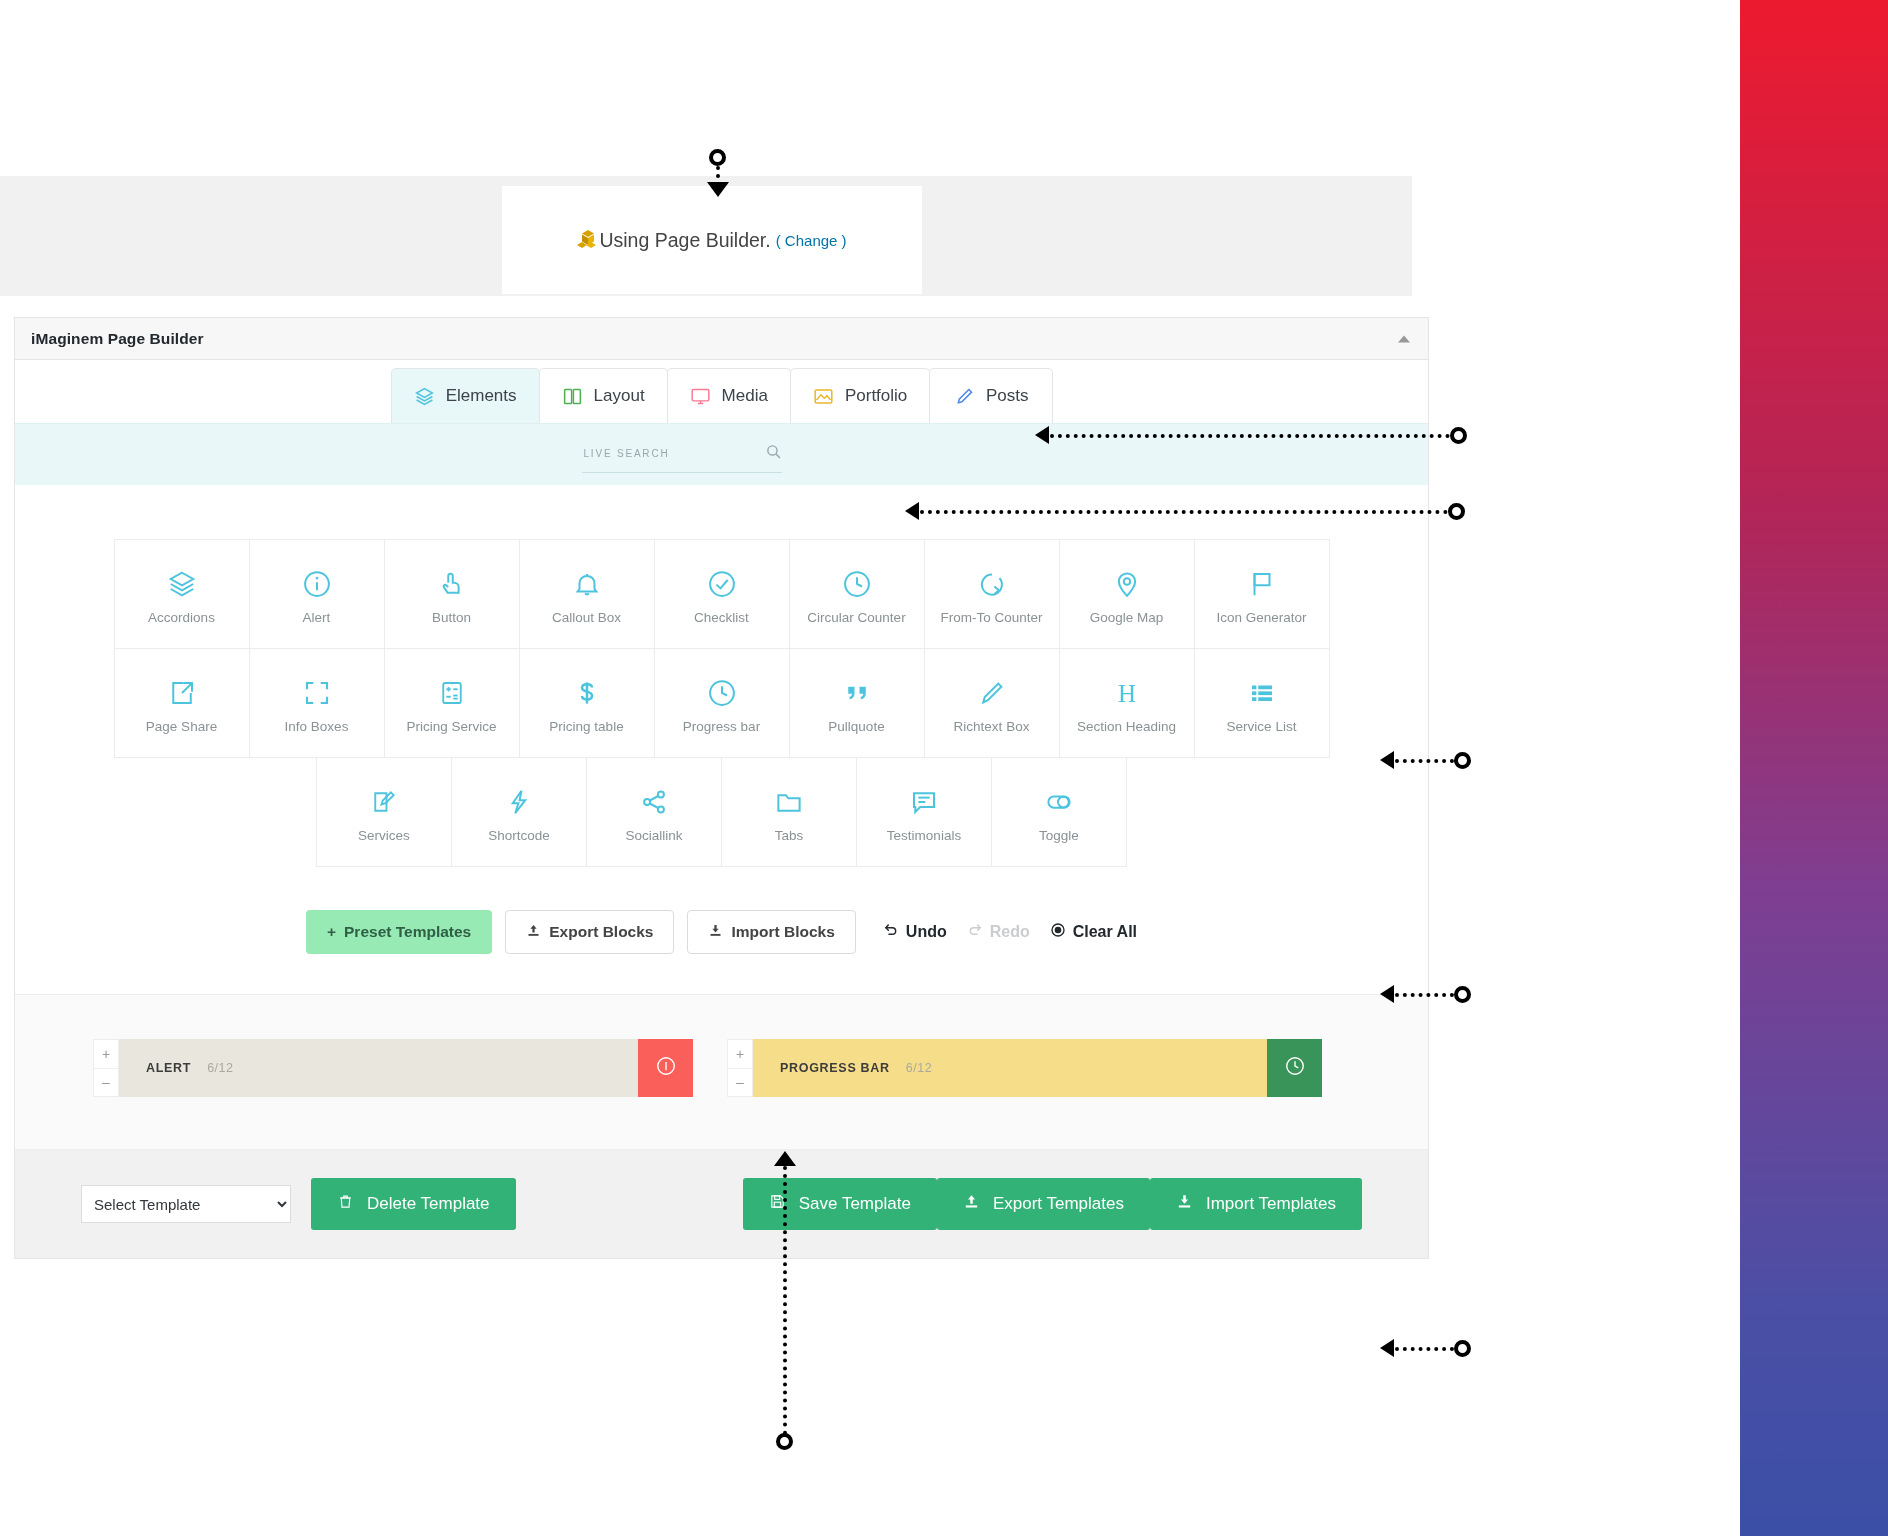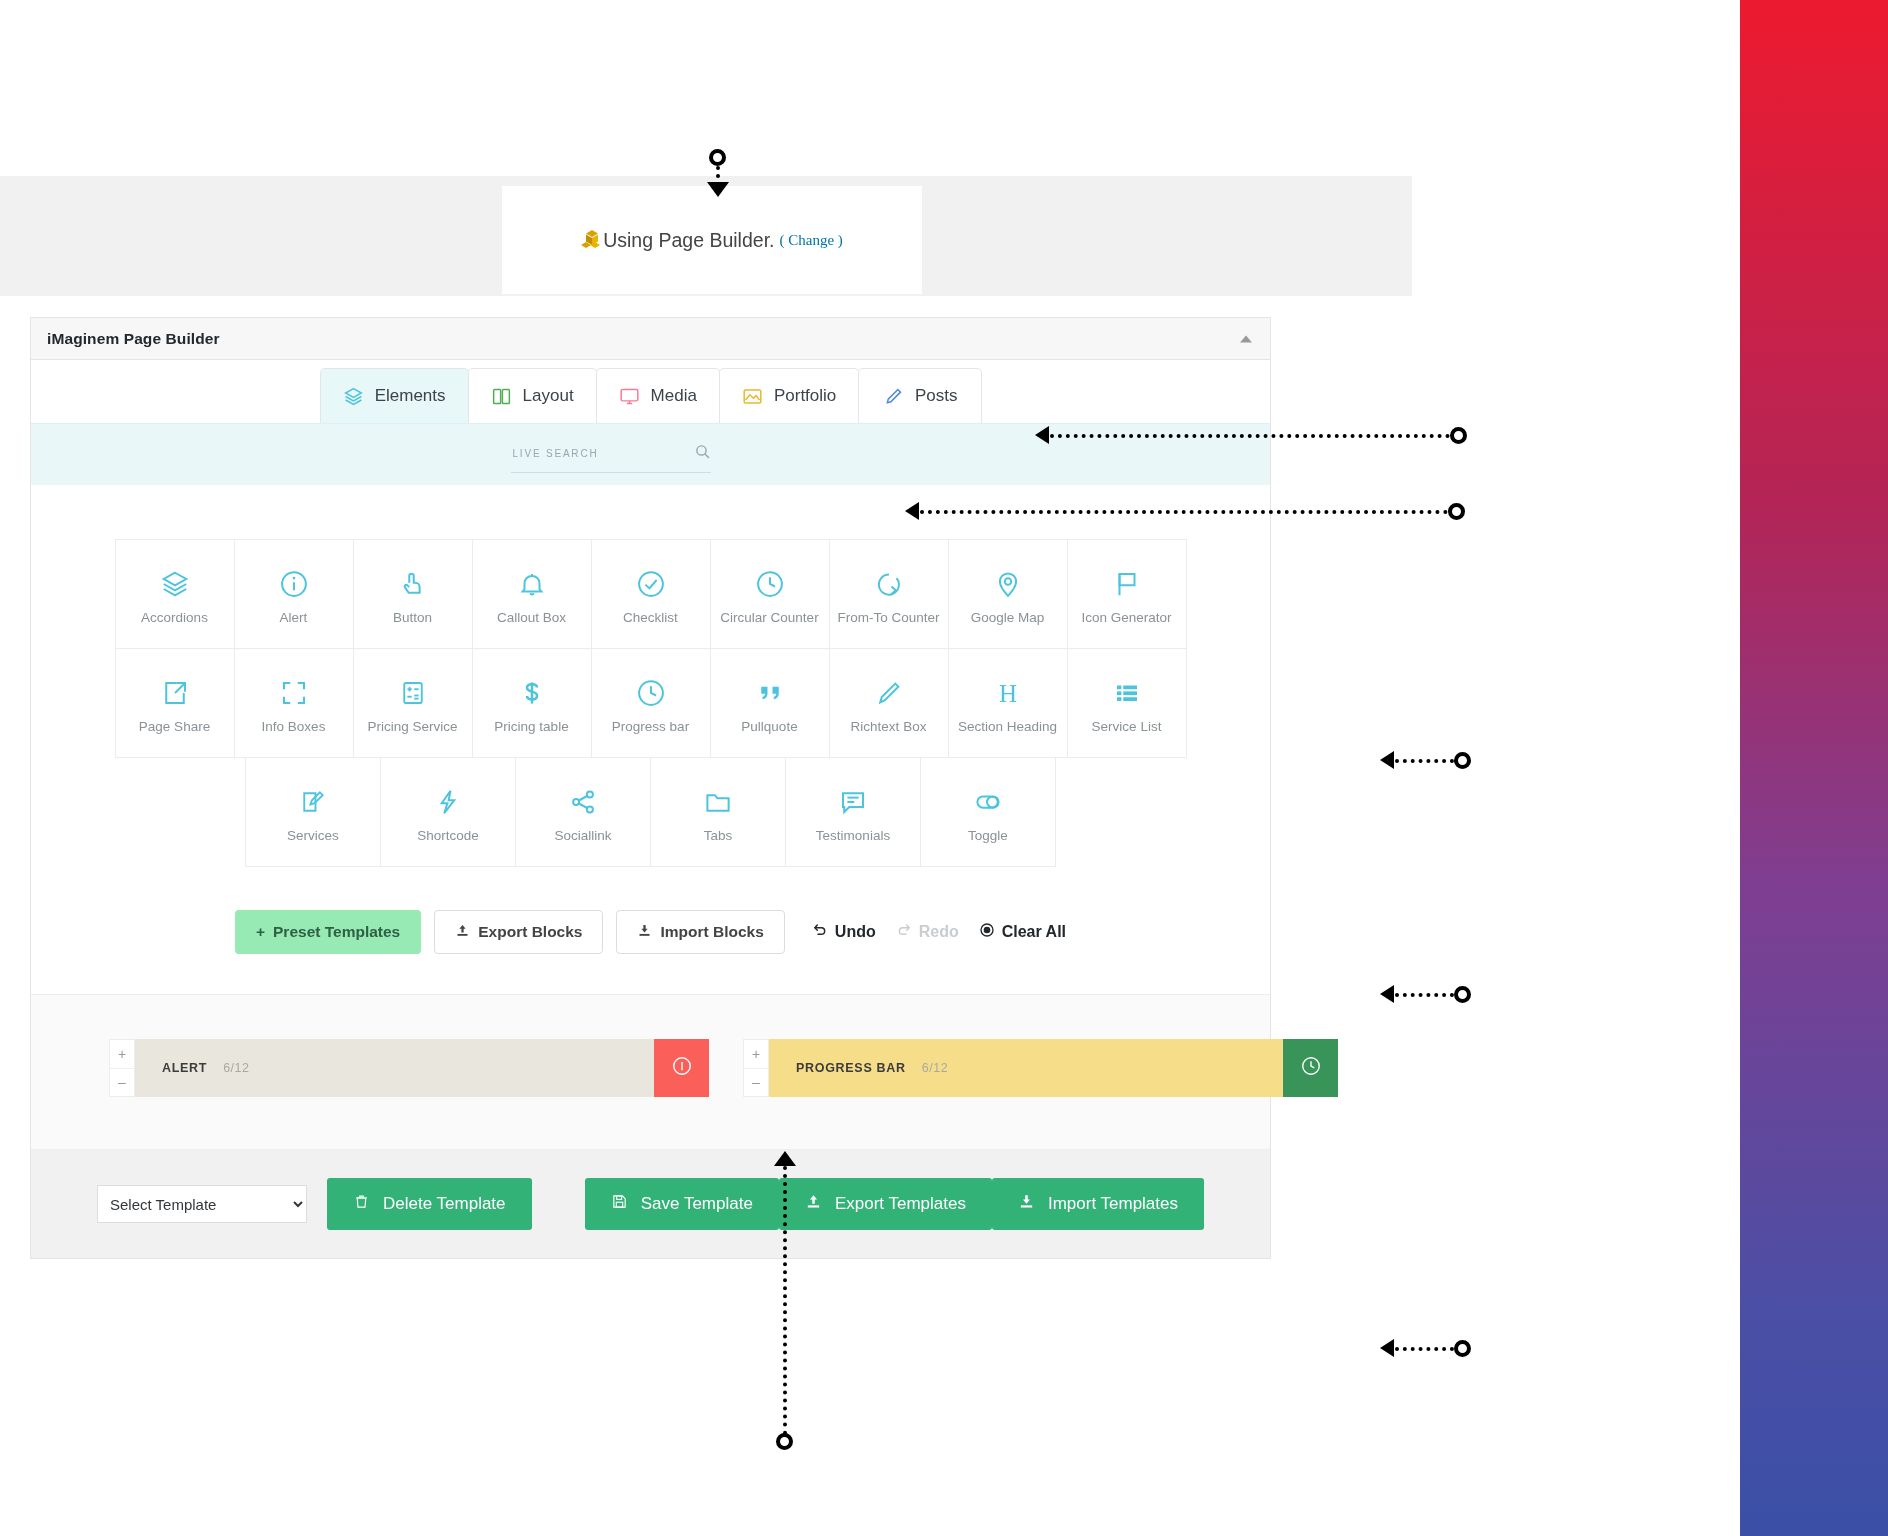--- a/index.html
+++ b/index.html
@@ -34,26 +34,26 @@
   }
   .pb-notice {
     position: absolute; left: 502px; top: 186px;
     width: 420px; height: 108px;
     background: #ffffff;
     display: flex; align-items: center; justify-content: center;
   }
   .pb-notice-inner { display: flex; align-items: center; }
   .pb-cubes { width: 22px; height: 20px; position: relative; display:inline-block; }
   .pb-notice-text { font-size: 19.5px; color: #444; }
-  .pb-change { font-size: 15px; color: #0073aa; margin-left: 5px; font-family: Liberation Serif, serif; }
+  .pb-change { font-size: 15px; color: #0073aa; margin-left: 5px; }
 
   
   .builder {
-    position: absolute; left: 30px; top: 317px;
-    width: 1241px;
+    position: absolute; left: 14px; top: 317px;
+    width: 1415px;
     background: #fff;
     border: 1px solid #e5e5e5;
   }
   .builder-head {
     height: 42px;
     background: #f7f7f7;
     border-bottom: 1px solid #e5e5e5;
     display: flex; align-items: center; padding: 0 16px;
     position: relative;
   }

